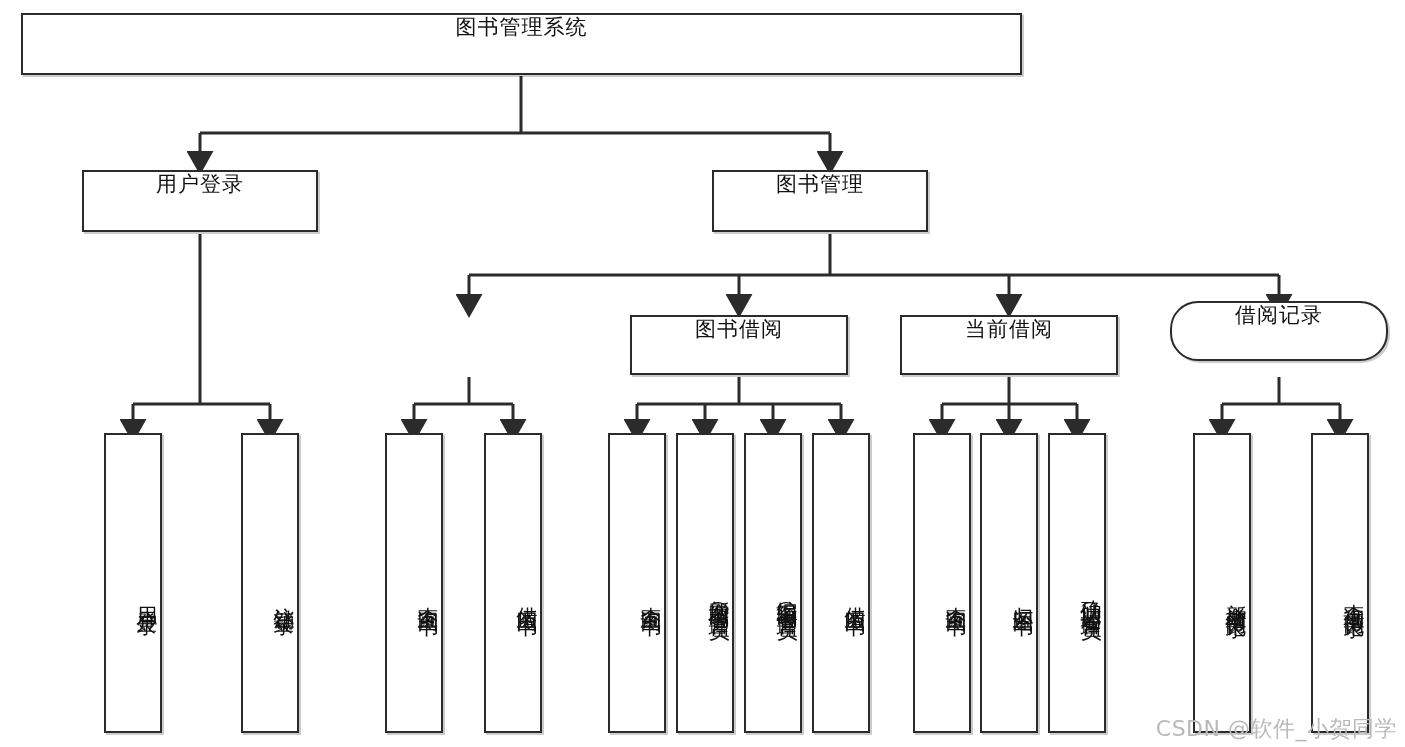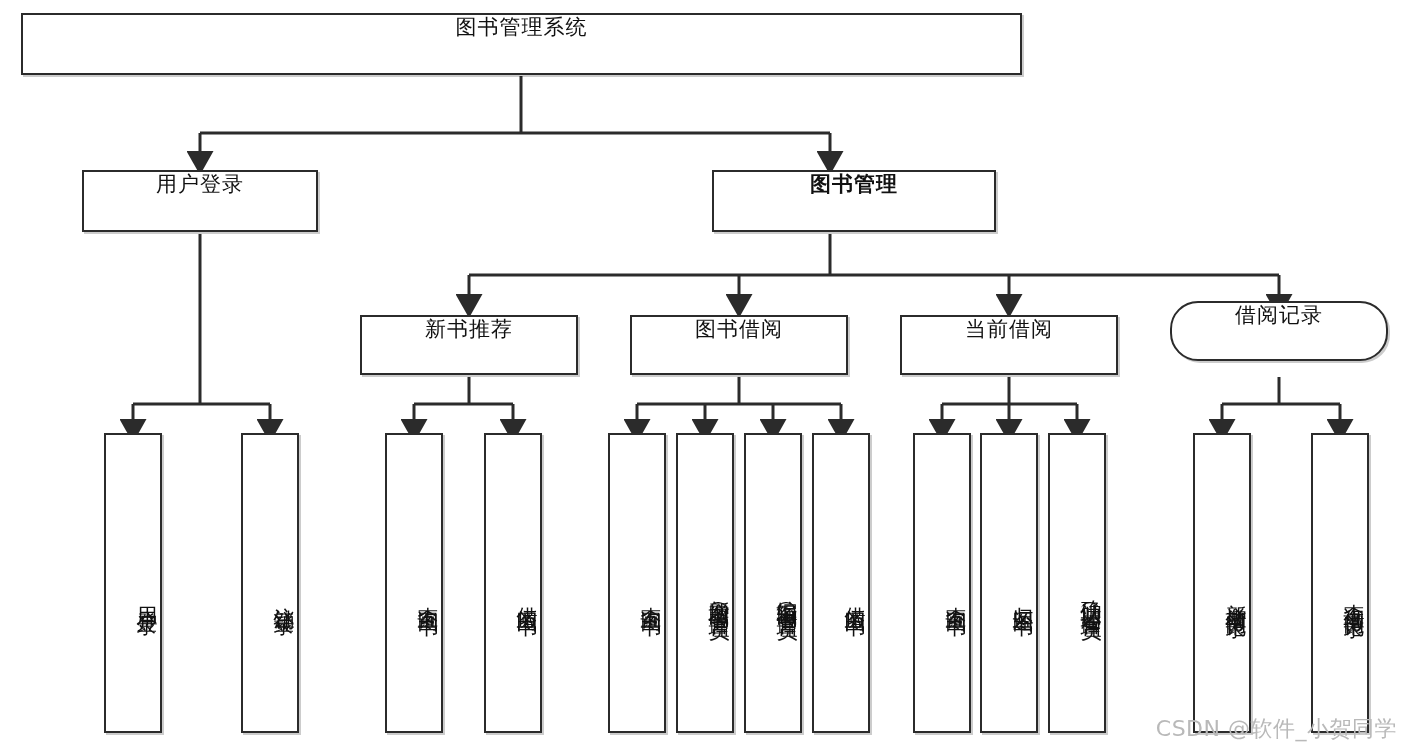--- a/index.html
+++ b/index.html
@@ -102,27 +102,24 @@
     </g>
   </svg>
 
   <div class="node horiz" style="left:21px;top:13px;width:1001px;height:62px;">
     <span>图书管理系统</span>
   </div>
 
   <div class="node horiz" style="left:82px;top:170px;width:236px;height:62px;">
     <span>用户登录</span>
   </div>
-  <div class="node horiz" style="left:712px;top:170px;width:284px;height:62px;font-weight:bold;">
+  <div class="node horiz" style="left:712px;top:170px;width:216px;height:62px;">
     <span>图书管理</span>
   </div>
 
-  <div class="node horiz" style="left:360px;top:315px;width:218px;height:60px;">
-    <span>新书推荐</span>
-  </div>
   <div class="node horiz" style="left:630px;top:315px;width:218px;height:60px;">
     <span>图书借阅</span>
   </div>
   <div class="node horiz" style="left:900px;top:315px;width:218px;height:60px;">
     <span>当前借阅</span>
   </div>
   <div class="node horiz" style="left:1170px;top:301px;width:218px;height:60px;border-radius:28px;">
     <span>借阅记录</span>
   </div>
 

